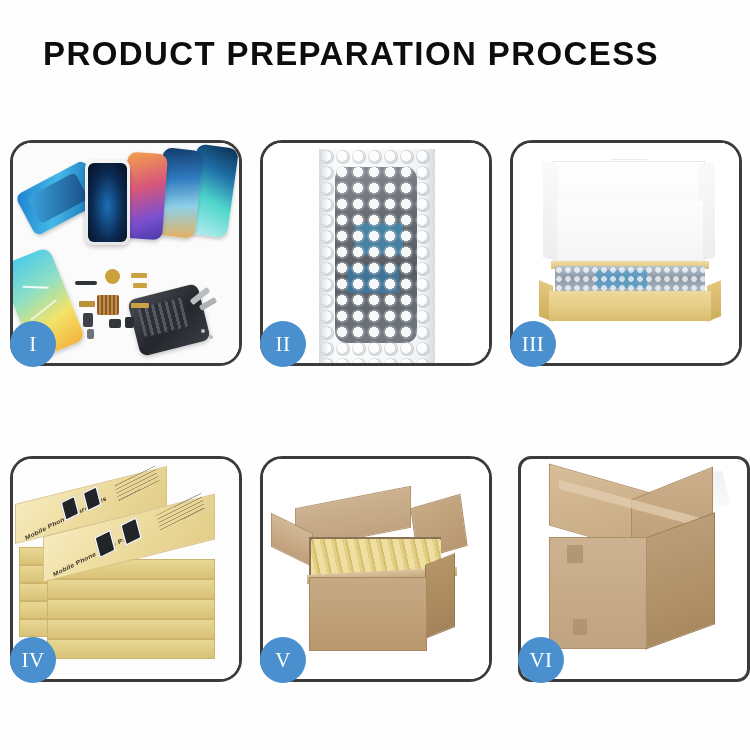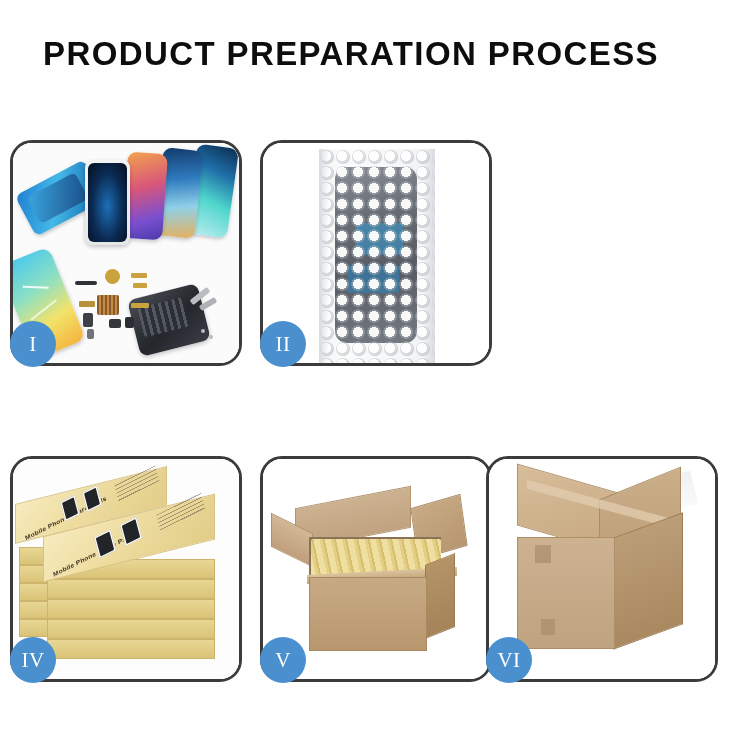--- a/index.html
+++ b/index.html
@@ -71,21 +71,21 @@
     inset: 0;
     border-radius: 19px;
     overflow: hidden;
     background: #fdfdfd;
   }
   .p1 { left: 0px;   top: 0px; }
   .p2 { left: 250px; top: 0px; }
   .p3 { left: 500px; top: 0px; }
   .p4 { left: 0px;   top: 316px; }
   .p5 { left: 250px; top: 316px; }
-  .p6 { left: 476px; top: 316px; }
+  .p6 { left: 508px; top: 316px; border-radius: 13px; }
 
   
   .badge {
     position: absolute;
     left: -3px;
     bottom: -4px;
     width: 46px;
     height: 46px;
     border-radius: 50%;
     background: #4a90cf;
@@ -460,20 +460,38 @@
           <div class="bw-blue2"></div>
           <div class="bw-bubbles2"></div>
           <div class="bw-bubbles"></div>
           <div class="bw-edge-l"></div>
           <div class="bw-edge-r"></div>
         </div>
       </div>
       <div class="badge">II</div>
     </div>
 
+    <div class="panel p3">
+      <div class="panel-inner">
+        <div class="b3">
+          <div class="b3-lid-notch"></div>
+          <div class="b3-lid-back"></div>
+          <div class="b3-lid-l"></div>
+          <div class="b3-lid-r"></div>
+          <div class="b3-inner"></div>
+          <div class="b3-rim"></div>
+          <div class="b3-content"></div>
+          <div class="b3-content-tex"></div>
+          <div class="b3-front-l"></div>
+          <div class="b3-front-r"></div>
+          <div class="b3-front"></div>
+        </div>
+      </div>
+      <div class="badge">III</div>
+    </div>
 
     <div class="panel p4">
       <div class="panel-inner">
         <div class="b4">
 
           <div class="stack-side" style="left:6px;top:160px;width:72px;height:18px;"></div>
           <div class="stack-side" style="left:6px;top:142px;width:72px;height:18px;"></div>
           <div class="stack-side" style="left:6px;top:124px;width:72px;height:18px;"></div>
           <div class="stack-side" style="left:6px;top:106px;width:72px;height:18px;"></div>
           <div class="stack-side" style="left:6px;top:88px;width:72px;height:18px;"></div>

